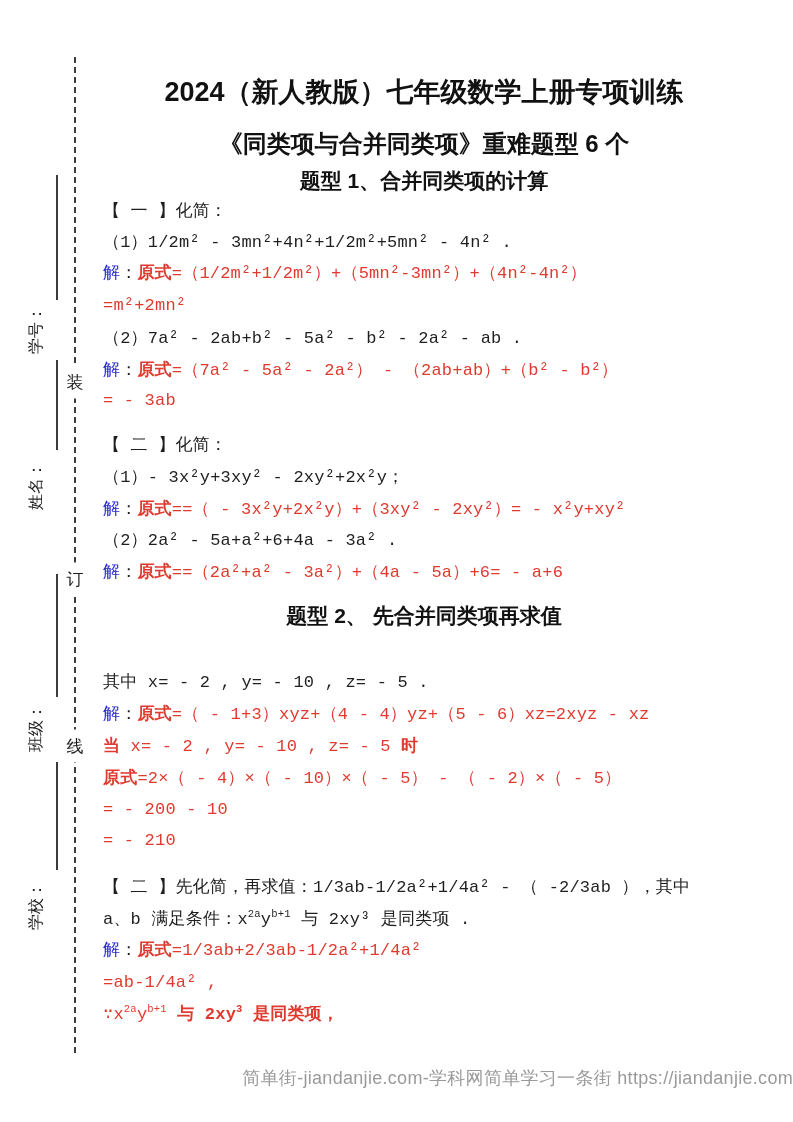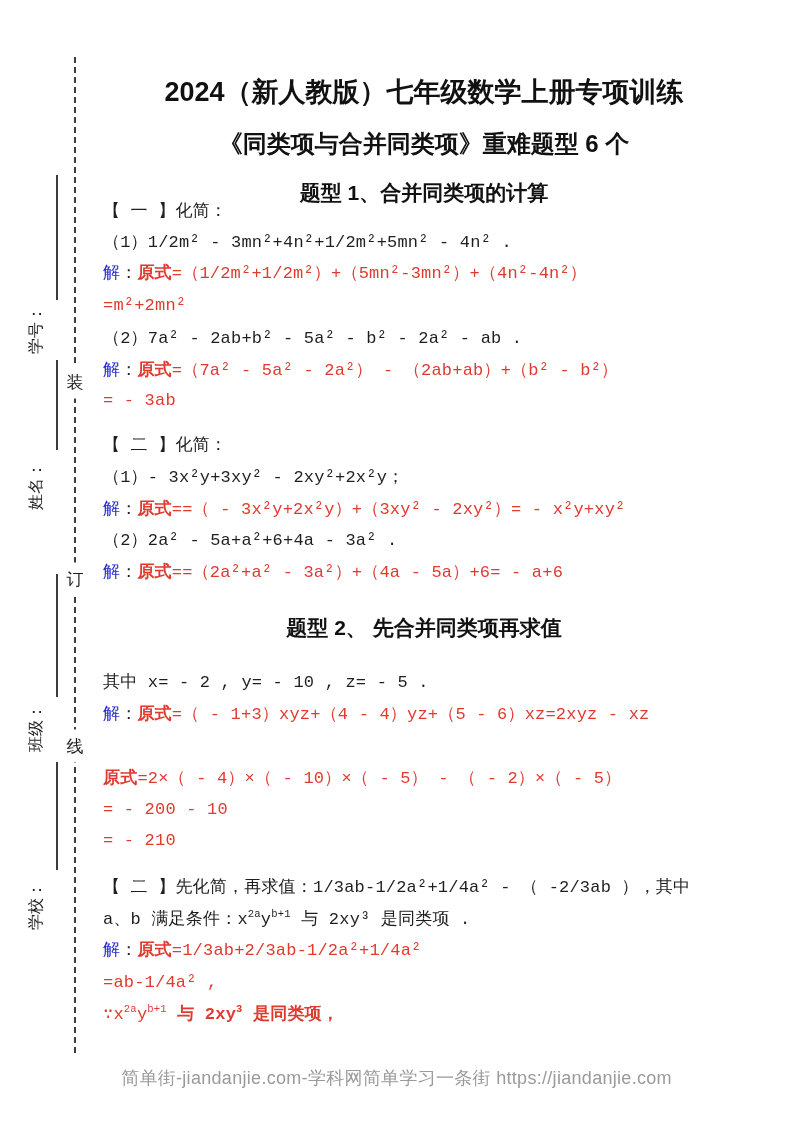--- a/index.html
+++ b/index.html
@@ -18,29 +18,29 @@
   .blank-line{position:absolute;left:55px;width:2px;background:#3c3c3c;}
   .mlabel{position:absolute;left:36px;transform:translate(-50%,-50%) rotate(-90deg);
     font-size:16px;white-space:nowrap;color:#1c1c1c;}
 
   
   main{position:absolute;left:100px;top:0;width:648px;height:100%;}
   .hline{position:absolute;left:0;width:100%;text-align:center;white-space:nowrap;
     font-weight:700;color:#111;}
   .t1{font-size:27px;}
   .t2{font-size:24px;}
-  .t3{font-size:21px;margin-top:12px;}
+  .t3{font-size:21px;}
   .ln{position:absolute;left:3px;font-size:17px;white-space:nowrap;
     letter-spacing:0.2px;line-height:24px;font-family:Liberation Mono, monospace;}
   .ln sup{font-size:62%;line-height:0;margin-top:40px;}
   .blue{color:var(--blue,#2a2ad0);}
   .red{color:var(--red,#e03a2f);}
   .redb{color:var(--red,#e03a2f);font-weight:700;}
 
-  .foot{position:absolute;left:0;top:1066px;width:100%;text-align:center;
+  .foot{position:absolute;left:0;top:1066px;width:100%;text-align:right;
     font-size:18px;color:var(--gray,#9a9a9a);letter-spacing:0.3px;}
 </style>
 </head>
 <body>
 
 <div class="page">
 
   <aside>
     <div class="dash-line"></div>
 
@@ -77,20 +77,21 @@
     <div class="ln" style="top:434px"><span>【 二 】化简：</span></div>
     <div class="ln" style="top:466px"><span>（1）- 3x²y+3xy² - 2xy²+2x²y；</span></div>
     <div class="ln" style="top:498px"><span class="blue">解</span><span>：</span><span class="redb">原式</span><span class="red">==（ - 3x²y+2x²y）+（3xy² - 2xy²）= - x²y+xy²</span></div>
     <div class="ln" style="top:529px"><span>（2）2a² - 5a+a²+6+4a - 3a² .</span></div>
     <div class="ln" style="top:561px"><span class="blue">解</span><span>：</span><span class="redb">原式</span><span class="red">==（2a²+a² - 3a²）+（4a - 5a）+6= - a+6</span></div>
 
     <div class="hline t3" style="top:602px">题型 2、 先合并同类项再求值</div>
 
     <div class="ln" style="top:671px"><span>其中 x= - 2 , y= - 10 , z= - 5 .</span></div>
     <div class="ln" style="top:703px"><span class="blue">解</span><span>：</span><span class="redb">原式</span><span class="red">=（ - 1+3）xyz+（4 - 4）yz+（5 - 6）xz=2xyz - xz</span></div>
+    <div class="ln" style="top:735px"><span class="redb">当 </span><span class="red">x= - 2 , y= - 10 , z= - 5</span><span class="redb"> 时</span></div>
     <div class="ln" style="top:767px"><span class="redb">原式</span><span class="red">=2×（ - 4）×（ - 10）×（ - 5） - （ - 2）×（ - 5）</span></div>
     <div class="ln" style="top:798px"><span class="red">= - 200 - 10</span></div>
     <div class="ln" style="top:829px"><span class="red">= - 210</span></div>
 
     <div class="ln" style="top:876px"><span>【 二 】先化简，再求值：1/3ab-1/2a²+1/4a² - （ -2/3ab ），其中</span></div>
     <div class="ln" style="top:908px"><span>a、b 满足条件：x</span><sup>2a</sup><span>y</span><sup>b+1</sup><span> 与 2xy³ 是同类项 .</span></div>
     <div class="ln" style="top:939px"><span class="blue">解</span><span>：</span><span class="redb">原式</span><span class="red">=1/3ab+2/3ab-1/2a²+1/4a²</span></div>
     <div class="ln" style="top:971px"><span class="red">=ab-1/4a² ,</span></div>
     <div class="ln" style="top:1003px"><span class="red">∵x</span><sup class="red">2a</sup><span class="red">y</span><sup class="red">b+1</sup><span class="redb"> 与 2xy</span><sup class="redb">3</sup><span class="redb"> 是同类项，</span></div>
   </main>

